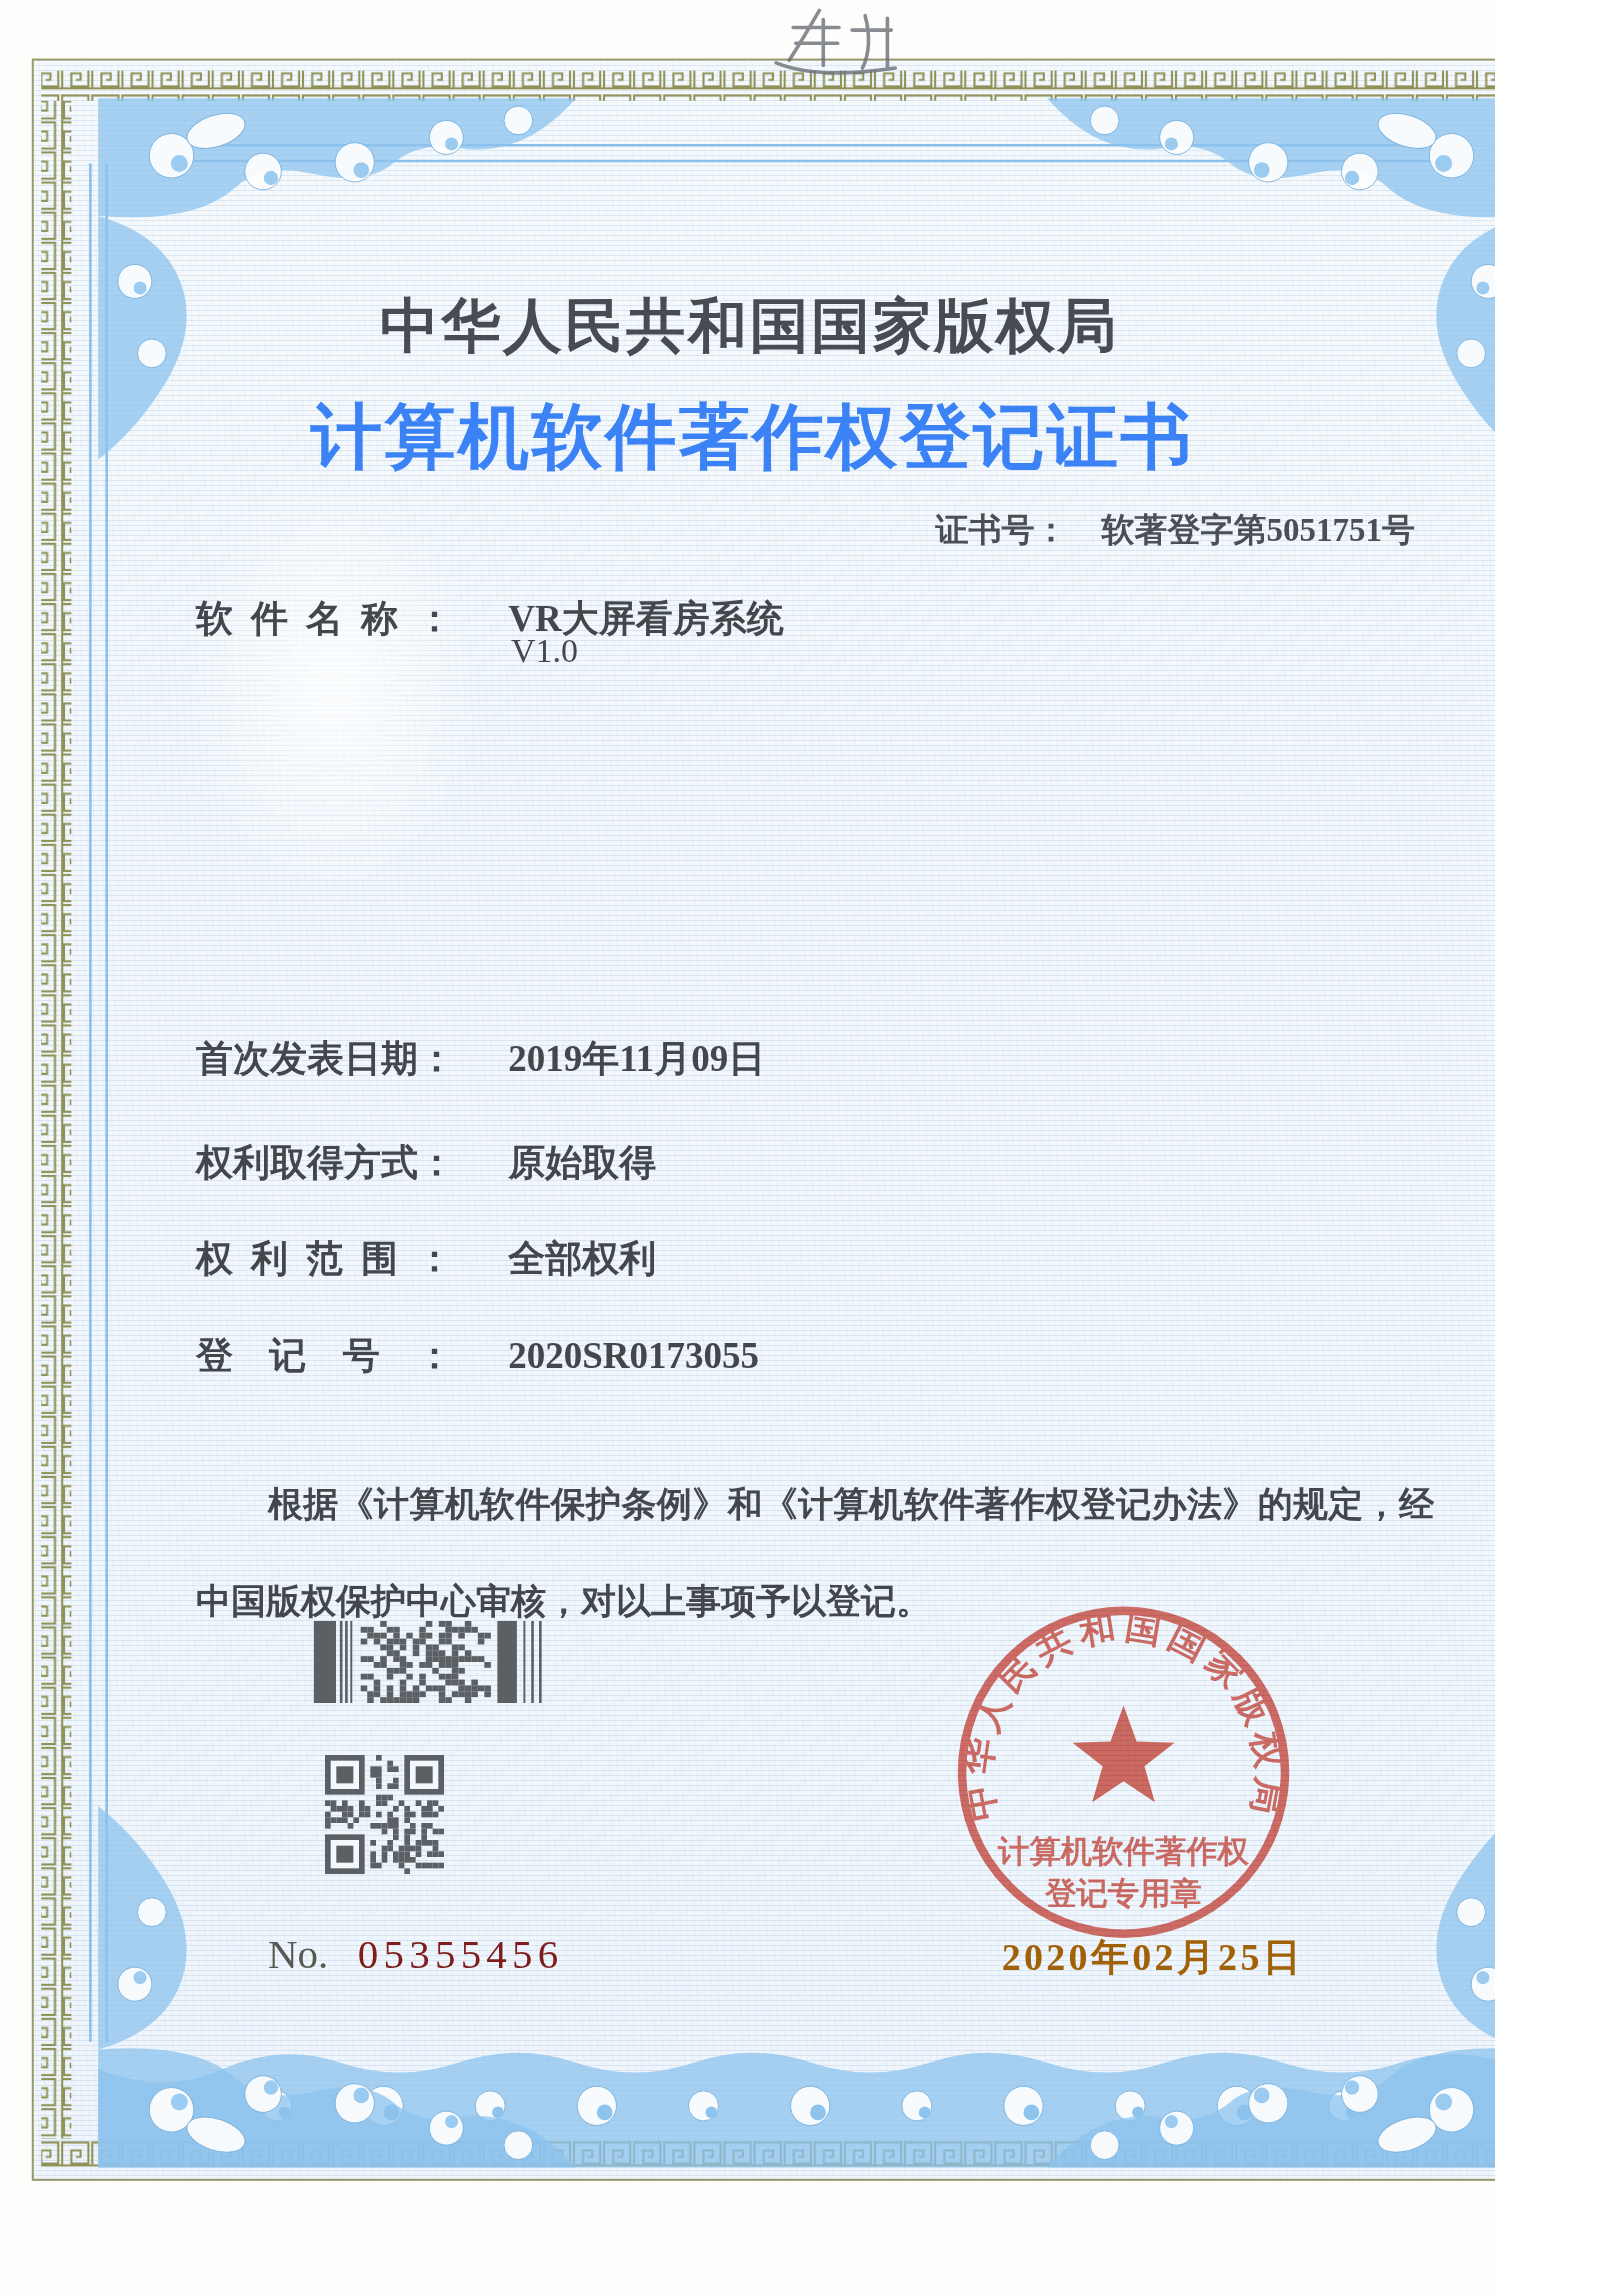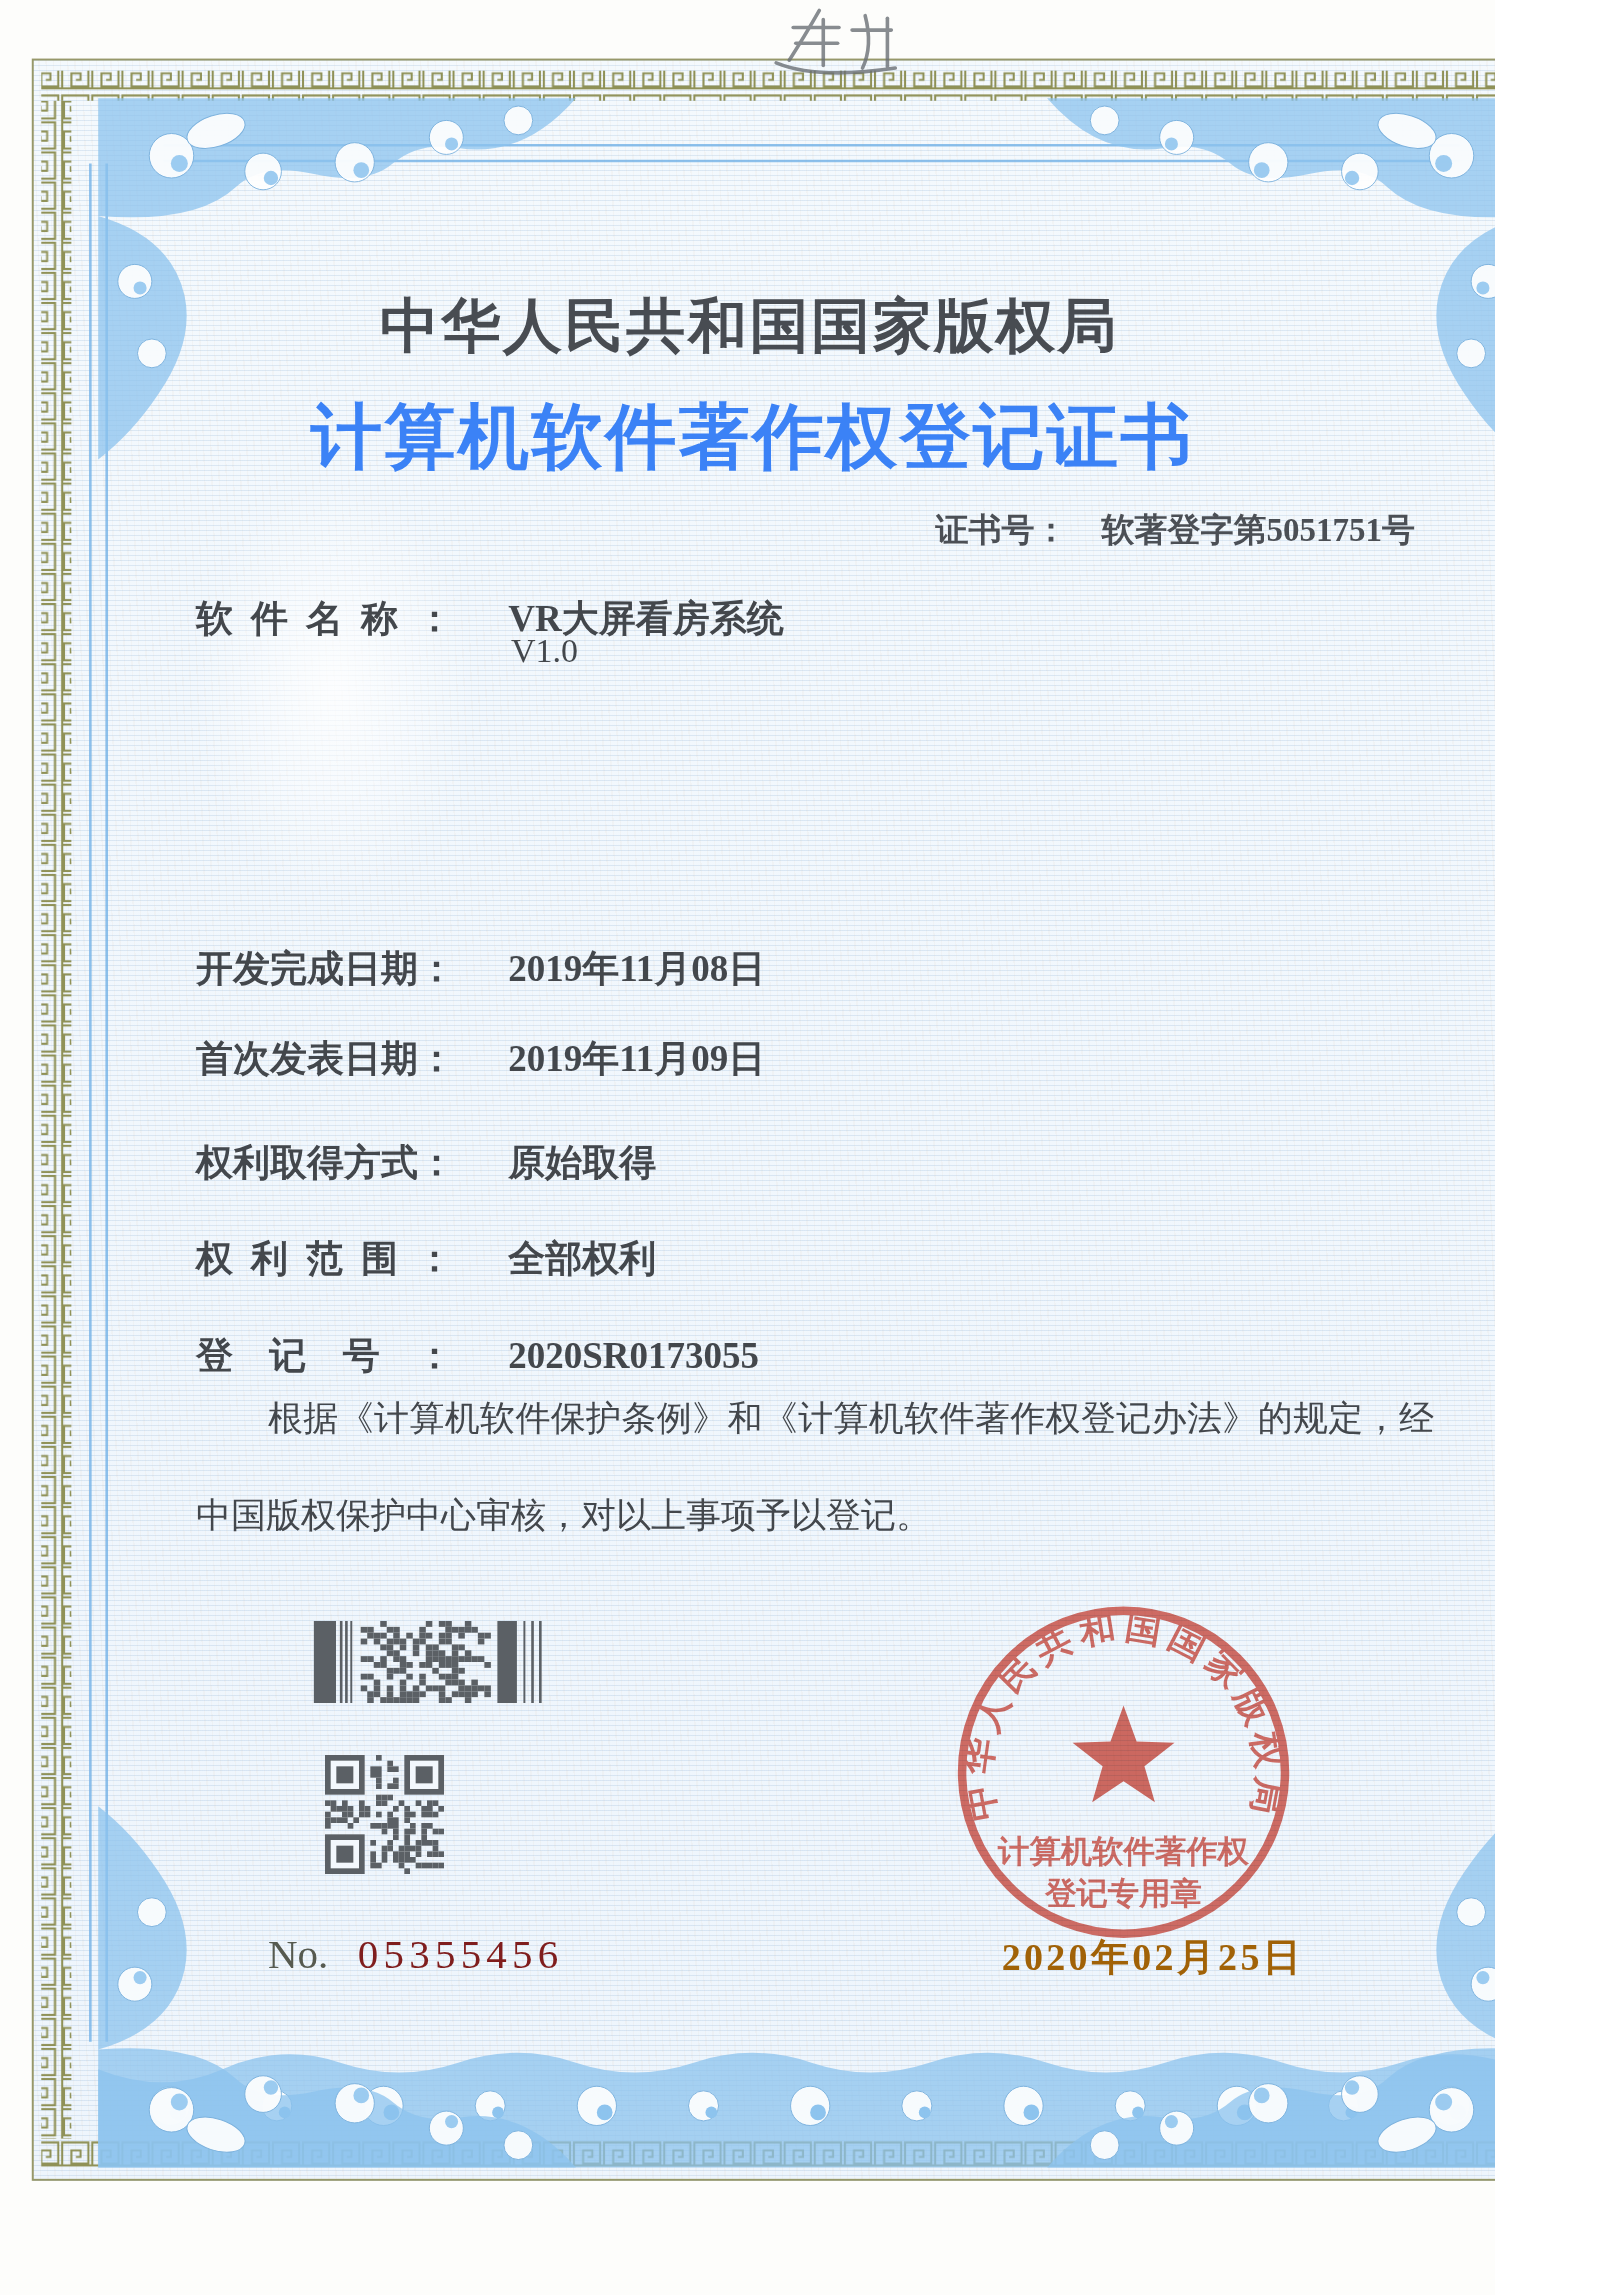--- a/index.html
+++ b/index.html
@@ -20,21 +20,21 @@
     font-size:59px;font-weight:bold;letter-spacing:2.6px;color:#484c52;}
   .cert-title{position:absolute;left:0;top:390px;width:1505px;text-align:center;
     font-size:71px;font-weight:bold;letter-spacing:2.6px;color:#3b82f6;}
   .certno{position:absolute;top:508px;left:16px;width:1399px;text-align:right;
     font-size:33px;font-weight:bold;color:#4b4f55;white-space:nowrap;}
   .certno .v{margin-left:34px;}
   .row{position:absolute;left:196px;font-size:37px;font-weight:bold;color:#43474c;white-space:nowrap;}
   .row .lbl{display:inline-block;width:257px;text-align:justify;text-align-last:justify;}
   .row .val{margin-left:46px;}
   .val2{position:absolute;left:511px;top:632px;font-size:34px;font-weight:normal;color:#43474c;}
-  .statement{position:absolute;left:196px;top:1370px;width:1238px;font-size:35px;font-weight:normal;
+  .statement{position:absolute;left:196px;top:1456px;width:1238px;font-size:35px;font-weight:bold;
     color:#43474c;line-height:2.78;text-align:justify;text-indent:72px;}
   .serial{position:absolute;left:268px;top:1930px;font-size:41px;white-space:nowrap;}
   .serial .p{color:#565a50;}
   .serial .n{color:#7f1d1d;letter-spacing:5.2px;margin-left:29.5px;}
   .issue-date{position:absolute;left:948px;top:1932px;width:356px;text-align:right;
     font-size:38px;font-weight:bold;letter-spacing:3.3px;color:#a16207;}
   .sealwrap{position:absolute;left:949px;top:1597px;width:353px;height:353px;z-index:4;
     opacity:.88;mix-blend-mode:multiply;}
   .bcwrap{position:absolute;left:313px;top:1621px;z-index:3;}
   .qrwrap{position:absolute;left:325px;top:1755px;z-index:3;}
@@ -145,24 +145,20 @@
     <div class="certno">
       <span>证书号：</span><span class="v">软著登字第5051751号</span>
     </div>
 
     <div class="row" style="top:594px">
       <span class="lbl">软件名称：</span>
       <span class="val">VR大屏看房系统</span>
     </div>
     <div class="val2">V1.0</div>
 
-    <div class="row" style="top:944px">
-      <span class="lbl">开发完成日期：</span>
-      <span class="val">2019年11月08日</span>
-    </div>
     <div class="row" style="top:1034px">
       <span class="lbl">首次发表日期：</span>
       <span class="val">2019年11月09日</span>
     </div>
     <div class="row" style="top:1138px">
       <span class="lbl">权利取得方式：</span>
       <span class="val">原始取得</span>
     </div>
     <div class="row" style="top:1234px">
       <span class="lbl">权利范围：</span>

